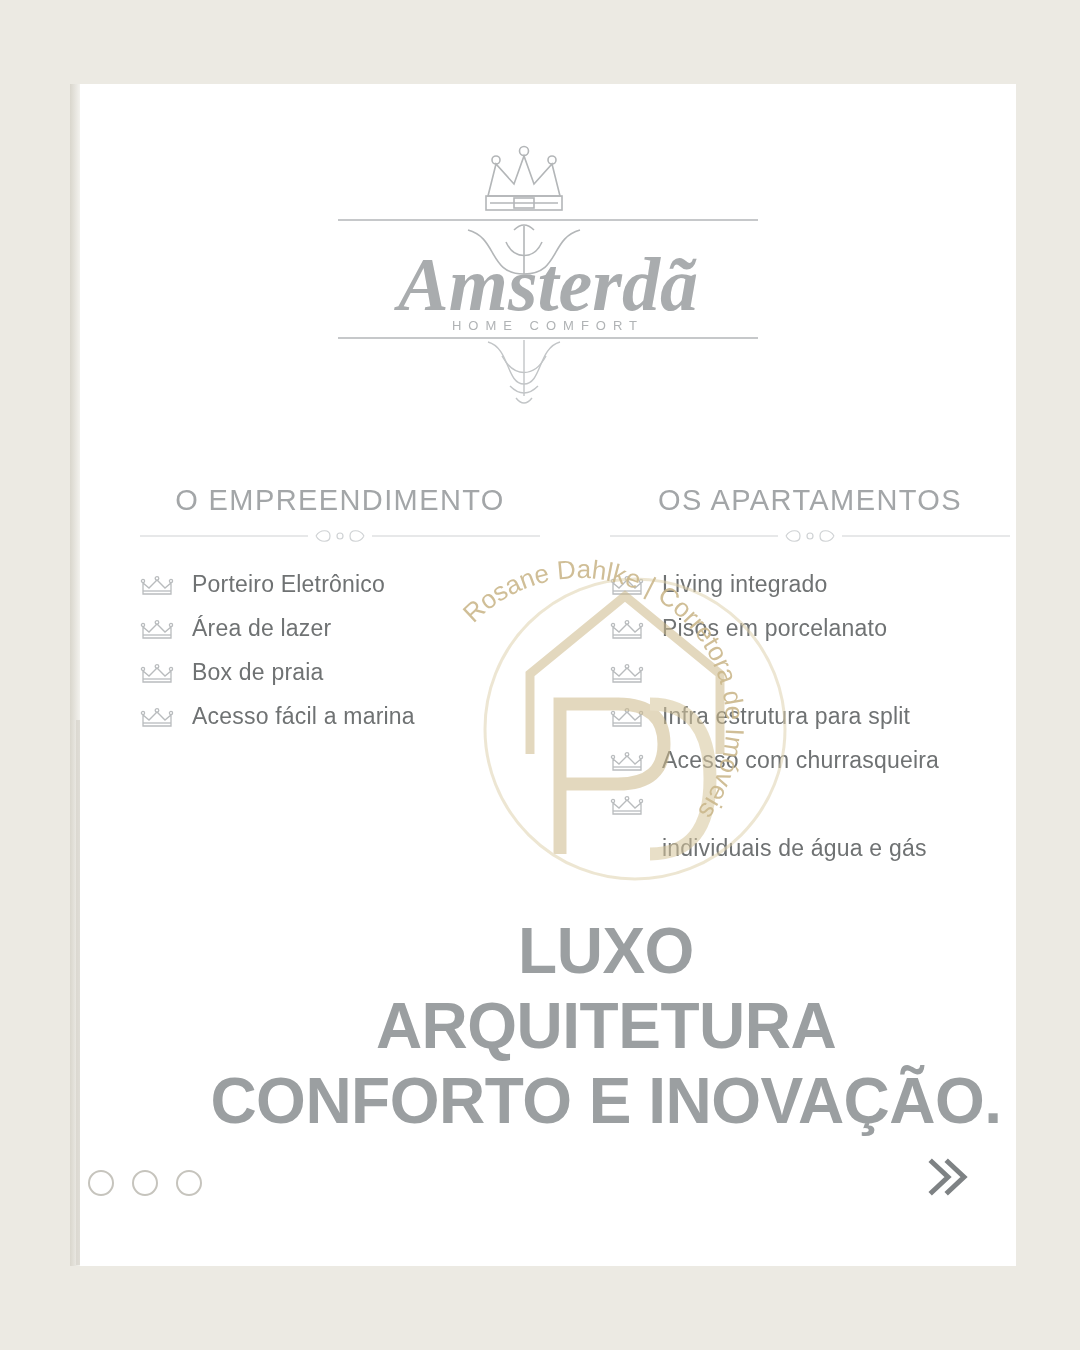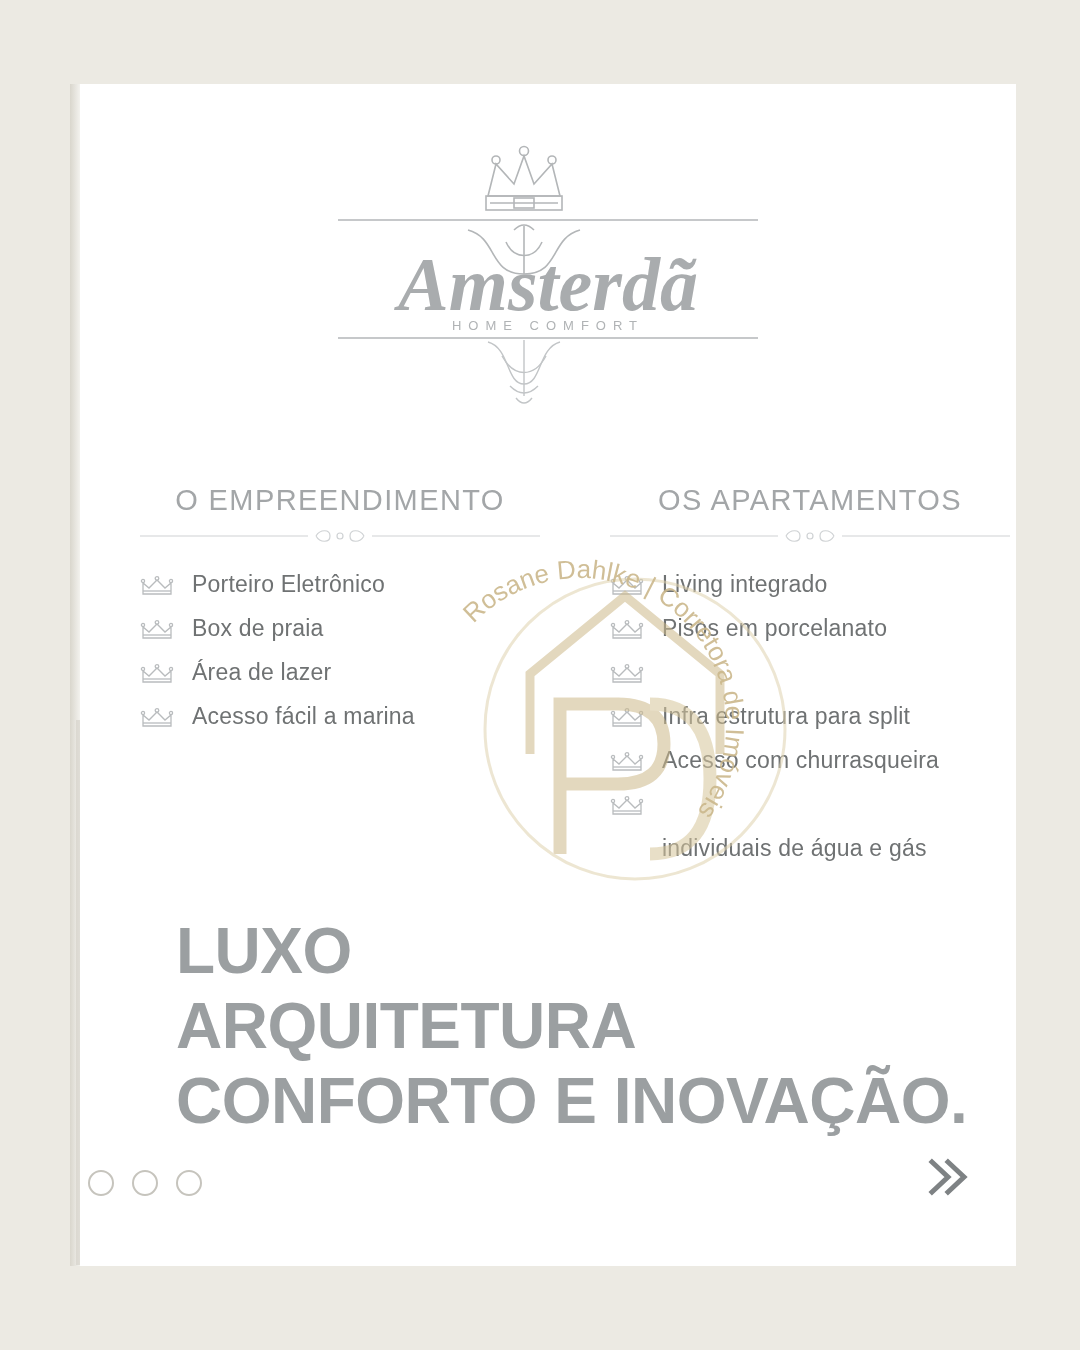--- a/index.html
+++ b/index.html
@@ -126,21 +126,21 @@
     position: absolute;
     left: 96px;
     top: 830px;
     width: 860px;
     color: #9b9fa1;
     font-size: 64px;
     line-height: 1.17;
     font-weight: 700;
     letter-spacing: -0.5px;
   }
-  .headline div { white-space: nowrap; }
+  .headline div { white-space: nowrap; text-align: center; }
 
   
   .dots {
     position: absolute;
     left: 8px;
     bottom: 70px;
     display: flex;
     gap: 18px;
     align-items: center;
   }
@@ -251,33 +251,33 @@
           <li class="feature-item">
             <svg class="crown-icon" viewBox="0 0 34 22">
               <g fill="none" stroke="#b9bcbe" stroke-width="1.3">
                 <path d="M3 18 L3 7 L9 12 L17 4 L25 12 L31 7 L31 18 Z"></path>
                 <path d="M3 15 H31"></path>
                 <circle cx="3" cy="5" r="1.6"></circle>
                   <circle cx="17" cy="2.5" r="1.8"></circle>
                   <circle cx="31" cy="5" r="1.6"></circle>
               </g>
             </svg>
+            <span class="feature-text">Área de lazer</span>
+          </li>
+          <li class="feature-item">
+            <svg class="crown-icon" viewBox="0 0 34 22">
+              <g fill="none" stroke="#b9bcbe" stroke-width="1.3">
+                <path d="M3 18 L3 7 L9 12 L17 4 L25 12 L31 7 L31 18 Z"></path>
+                <path d="M3 15 H31"></path>
+                <circle cx="3" cy="5" r="1.6"></circle>
+                  <circle cx="17" cy="2.5" r="1.8"></circle>
+                  <circle cx="31" cy="5" r="1.6"></circle>
+              </g>
+            </svg>
             <span class="feature-text">Box de praia</span>
-          </li>
-          <li class="feature-item">
-            <svg class="crown-icon" viewBox="0 0 34 22">
-              <g fill="none" stroke="#b9bcbe" stroke-width="1.3">
-                <path d="M3 18 L3 7 L9 12 L17 4 L25 12 L31 7 L31 18 Z"></path>
-                <path d="M3 15 H31"></path>
-                <circle cx="3" cy="5" r="1.6"></circle>
-                  <circle cx="17" cy="2.5" r="1.8"></circle>
-                  <circle cx="31" cy="5" r="1.6"></circle>
-              </g>
-            </svg>
-            <span class="feature-text">Área de lazer</span>
           </li>
           <li class="feature-item">
             <svg class="crown-icon" viewBox="0 0 34 22">
               <g fill="none" stroke="#b9bcbe" stroke-width="1.3">
                 <path d="M3 18 L3 7 L9 12 L17 4 L25 12 L31 7 L31 18 Z"></path>
                 <path d="M3 15 H31"></path>
                 <circle cx="3" cy="5" r="1.6"></circle>
                   <circle cx="17" cy="2.5" r="1.8"></circle>
                   <circle cx="31" cy="5" r="1.6"></circle>
               </g>

